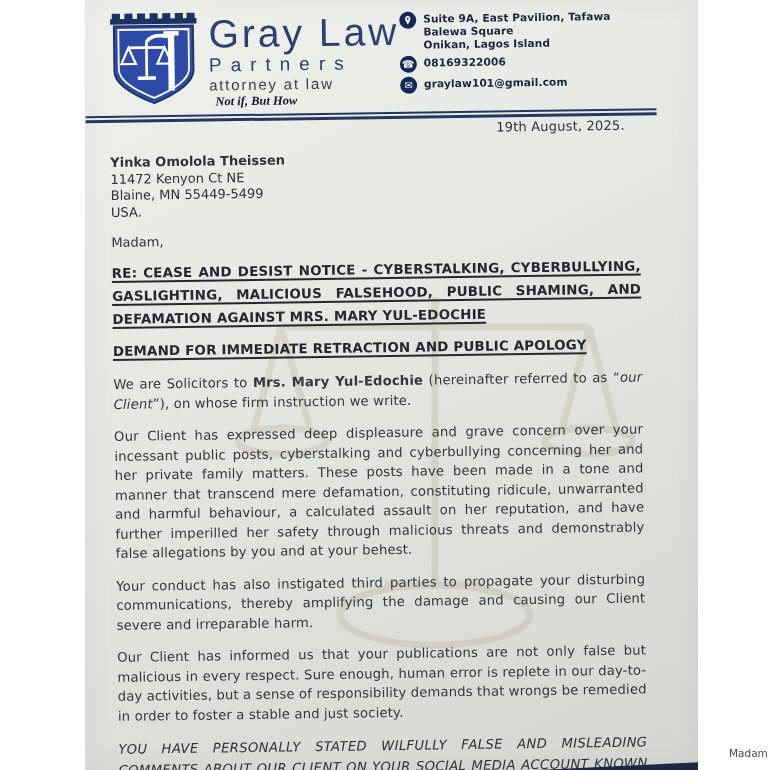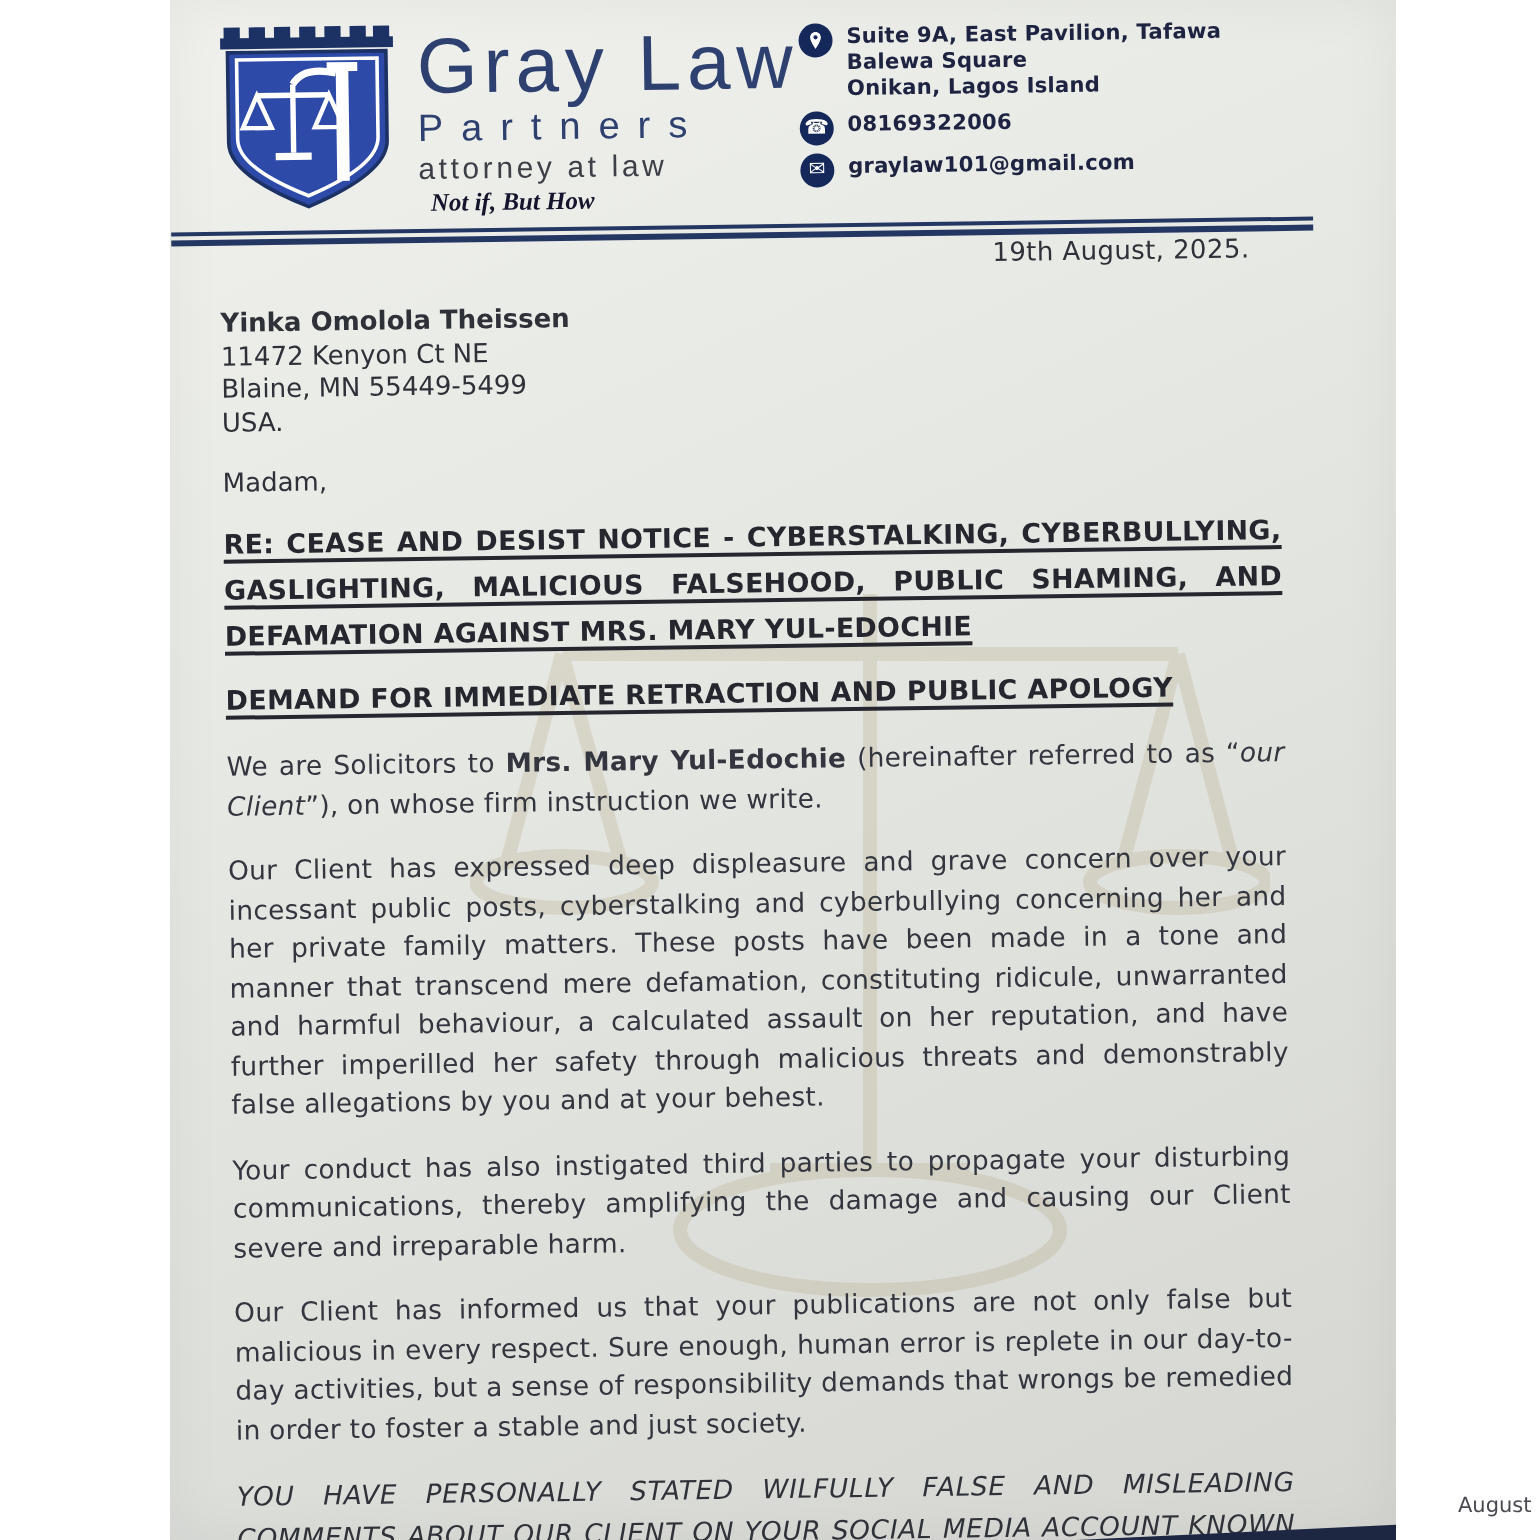--- a/index.html
+++ b/index.html
@@ -208,13 +208,13 @@
 
     <div class="para">Our Client has informed us that your publications are not only false but malicious in every respect. Sure enough, human error is replete in our day-to-day activities, but a sense of responsibility demands that wrongs be remedied in order to foster a stable and just society.</div>
 
     <div class="para caps">YOU HAVE PERSONALLY STATED WILFULLY FALSE AND MISLEADING COMMENTS ABOUT OUR CLIENT ON YOUR SOCIAL MEDIA ACCOUNT KNOWN AS @YINKATHEISEN9.</div>
 
   </div>
 
   <div class="corner-sliver"></div>
 </div>
 
-<div class="photog">August</div>
+<div class="photog">Madam</div>
 
 </body></html>

